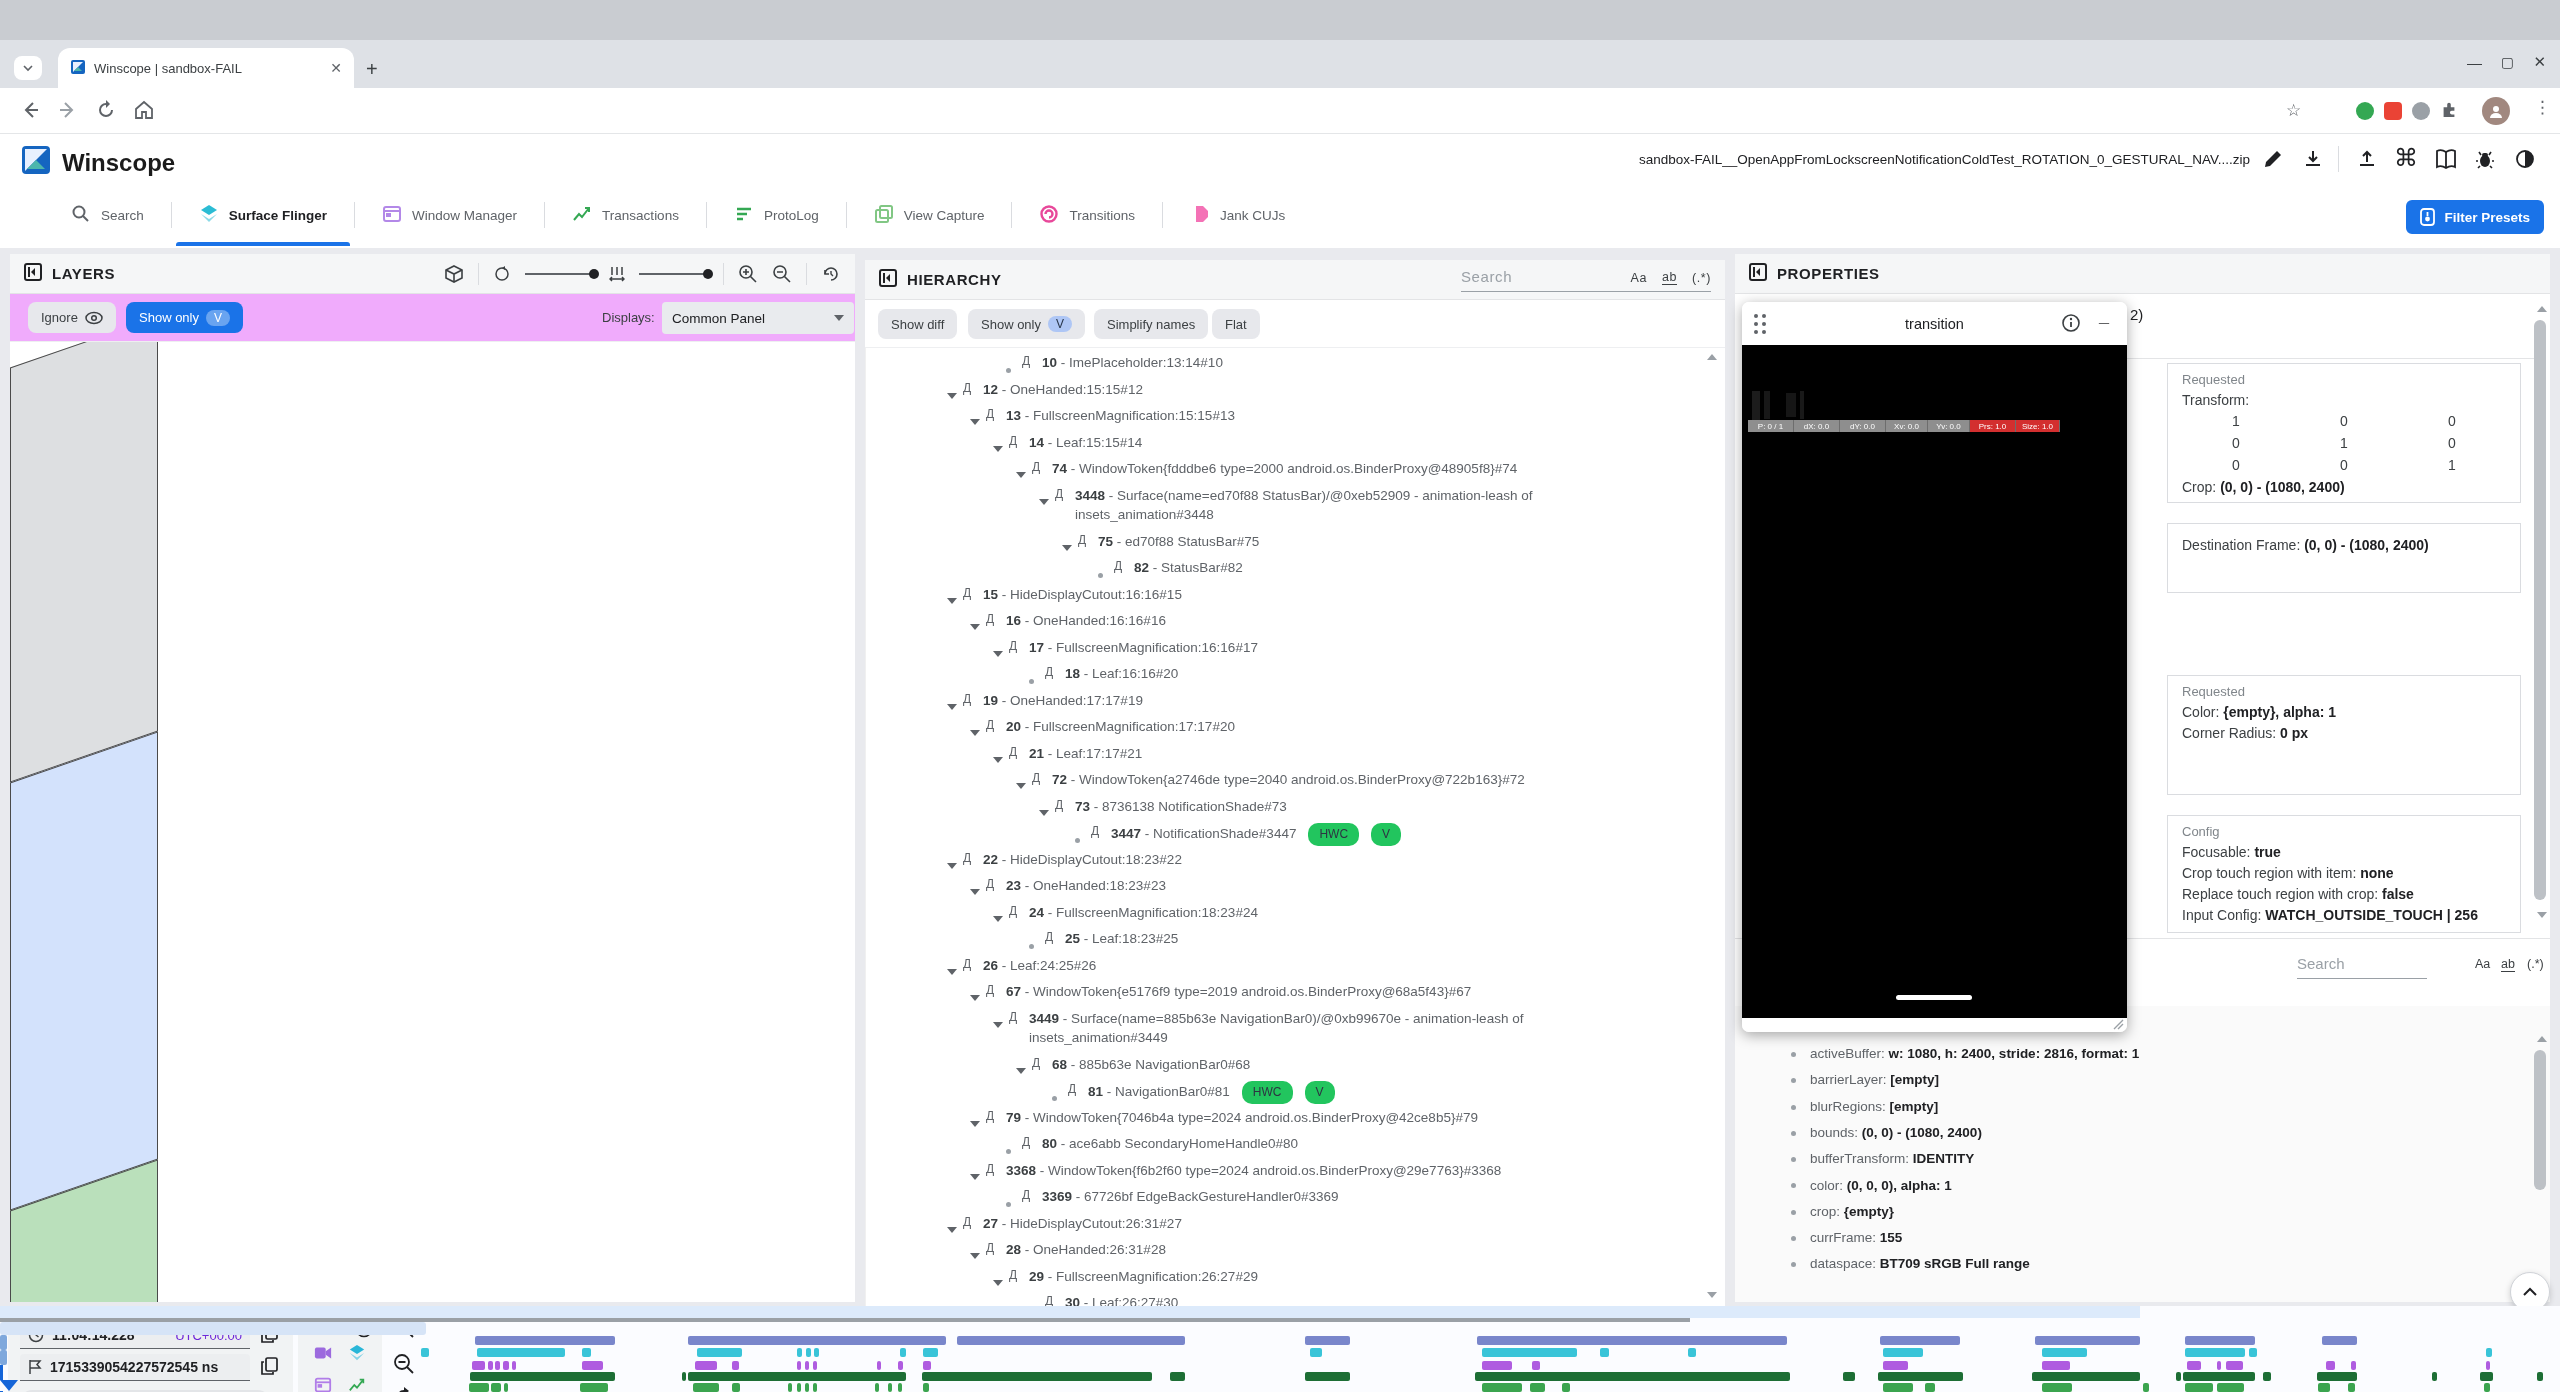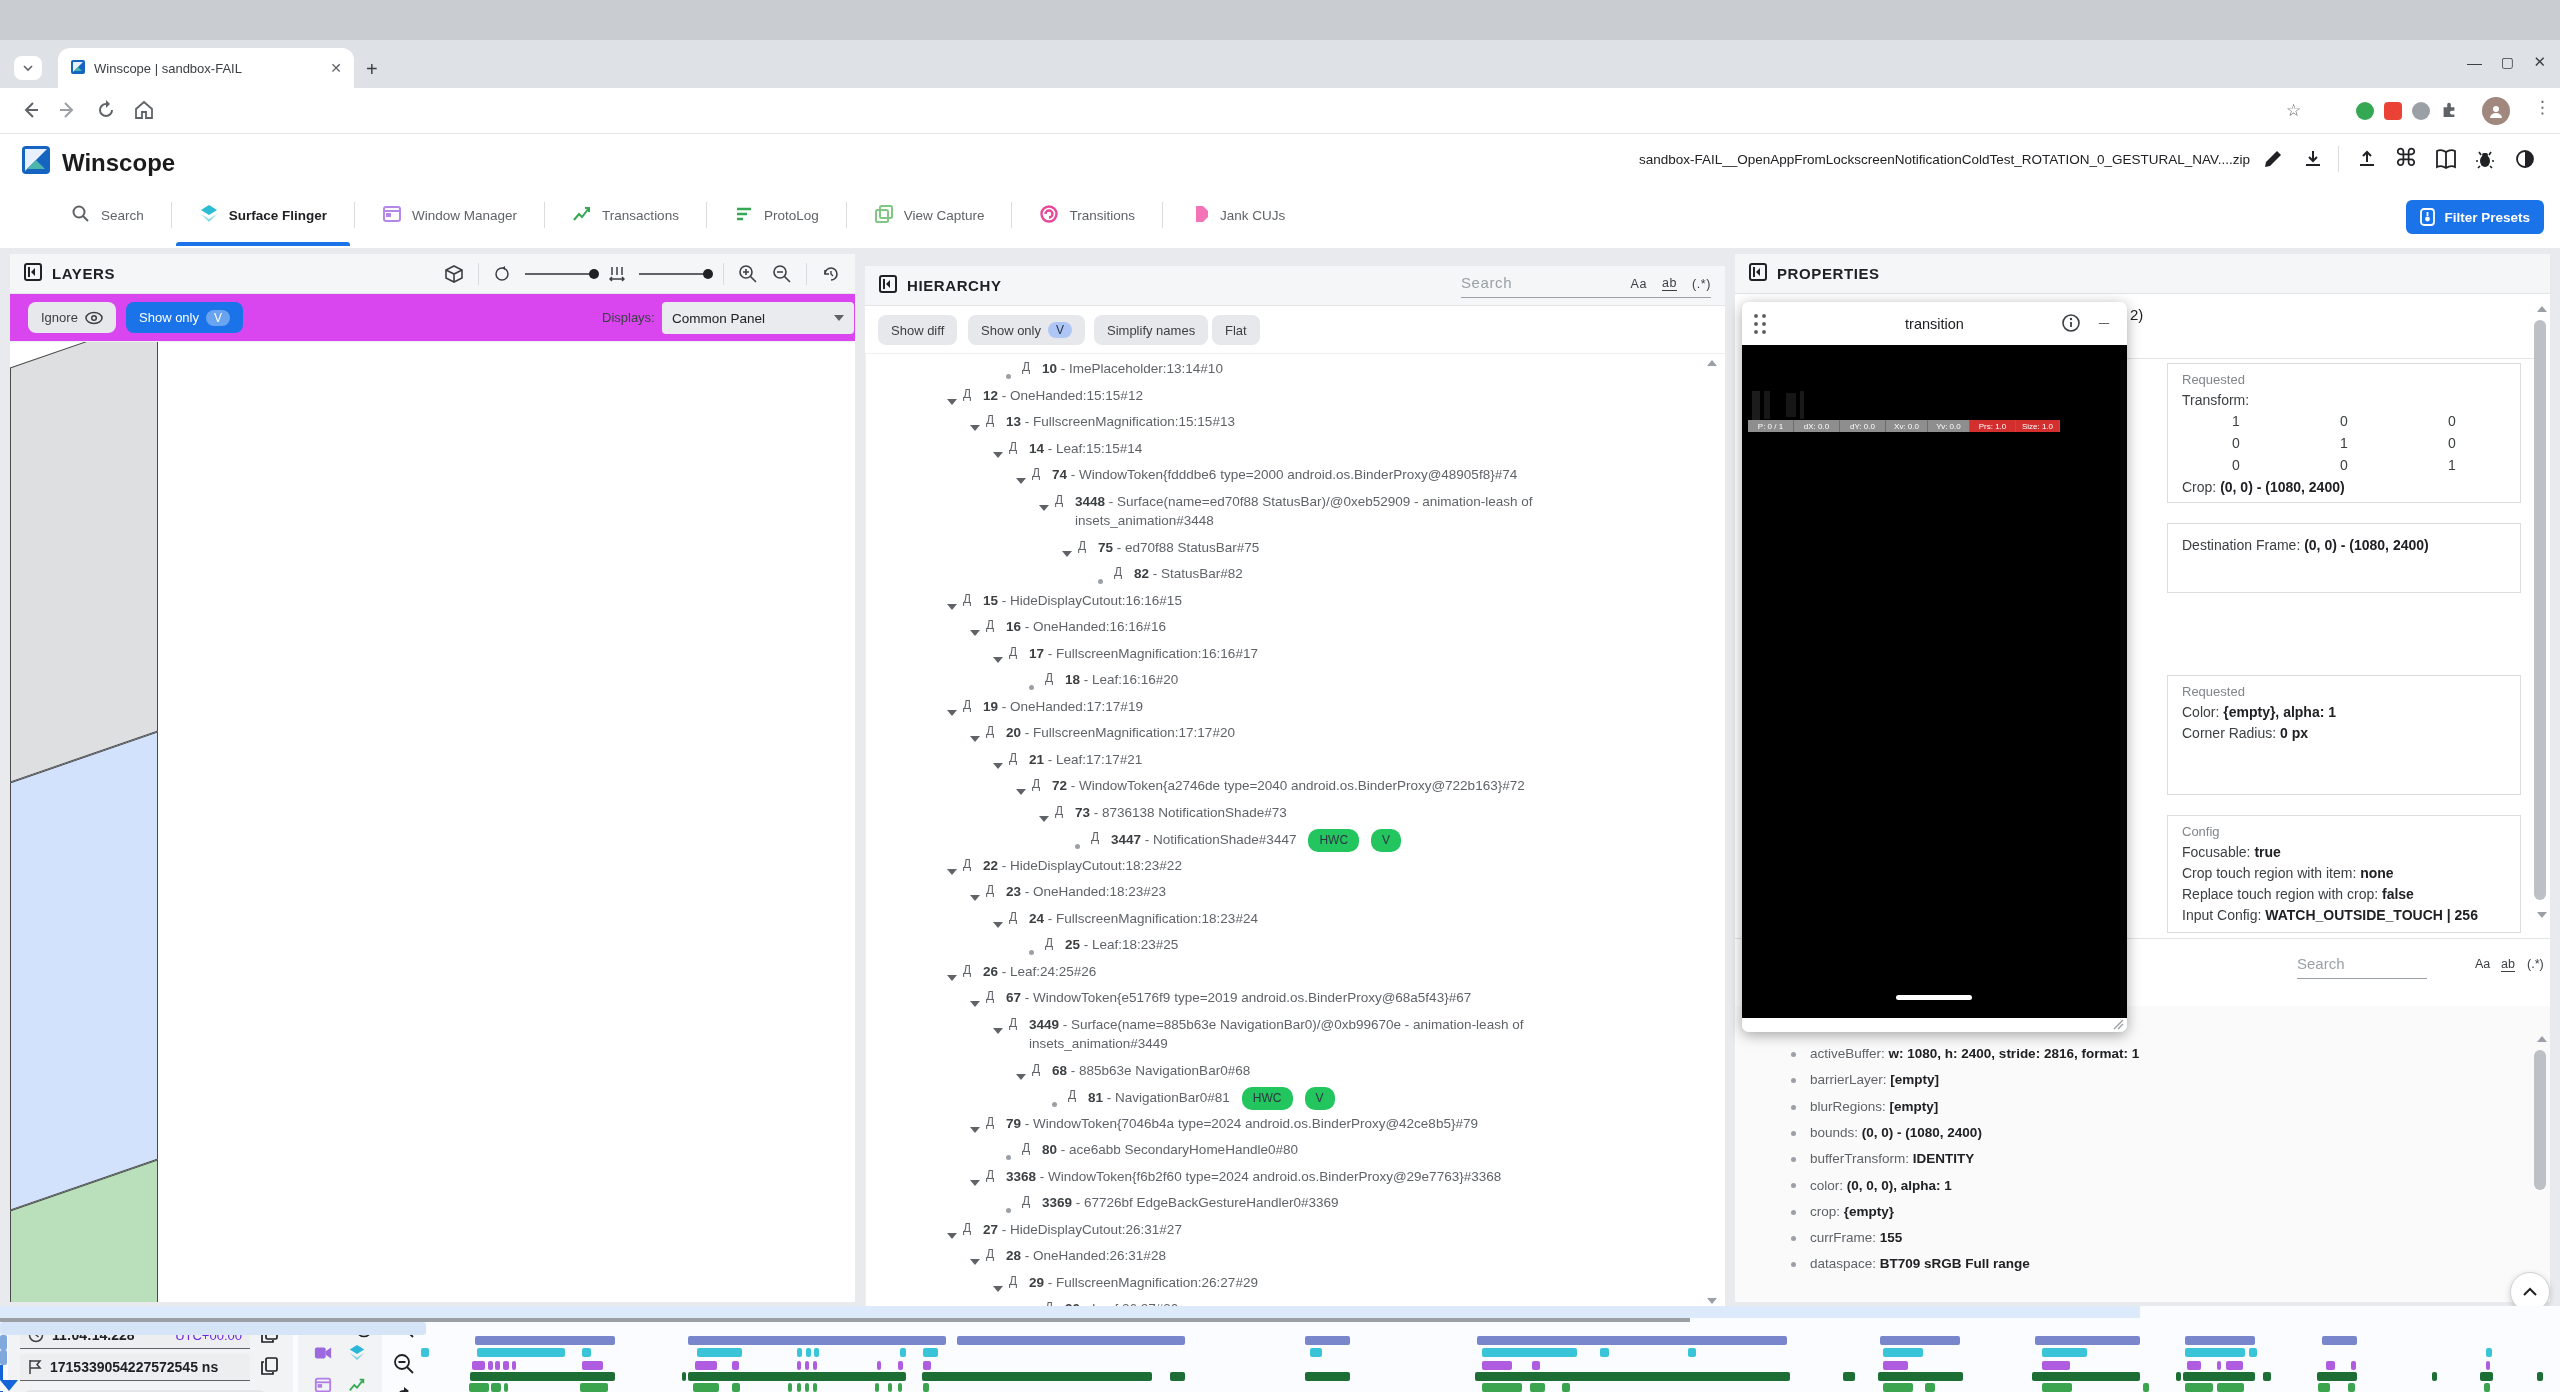--- a/index.html
+++ b/index.html
@@ -284,21 +284,21 @@
         <span style="width:1px;height:22px;background:#DADCE0;"></span>
         <span class="iconbtn">
             <svg width="20" height="20">
               <path d="M4 10 A6 6 0 1 1 10 16" stroke="#3C4043" stroke-width="1.6" fill="none"></path>
               <path d="M4 6 V10 H8" stroke="#3C4043" stroke-width="1.6" fill="none"></path>
               <path d="M10 7 V10 L12 12" stroke="#3C4043" stroke-width="1.4" fill="none"></path>
             </svg>
           </span>
       </span>
     </div>
-    <div class="abs" style="left:0;top:40px;width:100%;height:48px;background:#d946ef;border-bottom:1px solid #EEEFF1;">
+    <div class="abs" style="left:0;top:40px;width:100%;height:48px;background:#f0abfc;border-bottom:1px solid #EEEFF1;">
       <span class="chip abs" style="left:18px;top:8px;">
         <span>Ignore</span>
         <svg width="18" height="14">
             <ellipse cx="9" cy="7" rx="8" ry="5.5" stroke="#3C4043" stroke-width="1.5" fill="none"></ellipse>
             <circle cx="9" cy="7" r="2.3" stroke="#3C4043" stroke-width="1.5" fill="none"></circle>
           </svg>
       </span>
       <span class="chip blue abs" style="left:116px;top:8px;">
         <span>Show only</span>
         <span class="vbadge">V</span>
@@ -309,21 +309,21 @@
         <span style="margin-left:auto;width:0;height:0;border-left:5px solid transparent;border-right:5px solid transparent;border-top:6px solid #5F6368;"></span>
       </span>
     </div>
     <div class="abs" id="layers-canvas" style="left:0;top:88px;width:845px;height:960px;overflow:hidden;background:#fff;">
         <div style="left: 432px; top: 122px; width: 148px; height: 415px; background: rgba(180, 183, 188, 0.45); border: 1px solid rgb(74, 74, 74); transform: skewY(-19deg);"></div>
         <div style="left: 404px; top: 136px; width: 148px; height: 428px; background: rgba(174, 203, 250, 0.55); border: 1px solid rgb(74, 74, 74); transform: skewY(-19deg);"></div>
         <div style="left: 362px; top: 154px; width: 148px; height: 438px; background: rgba(129, 199, 132, 0.55); border: 1px solid rgb(74, 74, 74); transform: skewY(-19deg);"></div>
       </div>
   </div>
 
-  <div class="panel" id="hierpanel" style="left:865px;top:226px;width:860px;height:1048px;">
+  <div class="panel" id="hierpanel" style="left:865px;top:220px;width:860px;height:1048px;">
     <div class="panelheader">
       <span><svg width="18" height="18">
             <rect x="1" y="1" width="16" height="16" rx="2" stroke="#202124" stroke-width="2" fill="none"></rect>
             <path d="M11 5 L7 9 L11 13 Z" fill="#202124"></path>
             <path d="M5 4 V14" stroke="#202124" stroke-width="2"></path>
           </svg></span>
       <span>HIERARCHY</span>
       <span style="margin-left:auto;display:flex;align-items:flex-end;gap:14px;font-weight:400;">
         <span style="display:inline-block;width:250px;border-bottom:1px solid #9AA0A6;padding-bottom:6px;position:relative;">
           <span style="color:#9AA0A6;font-size:15px;">Search</span>

